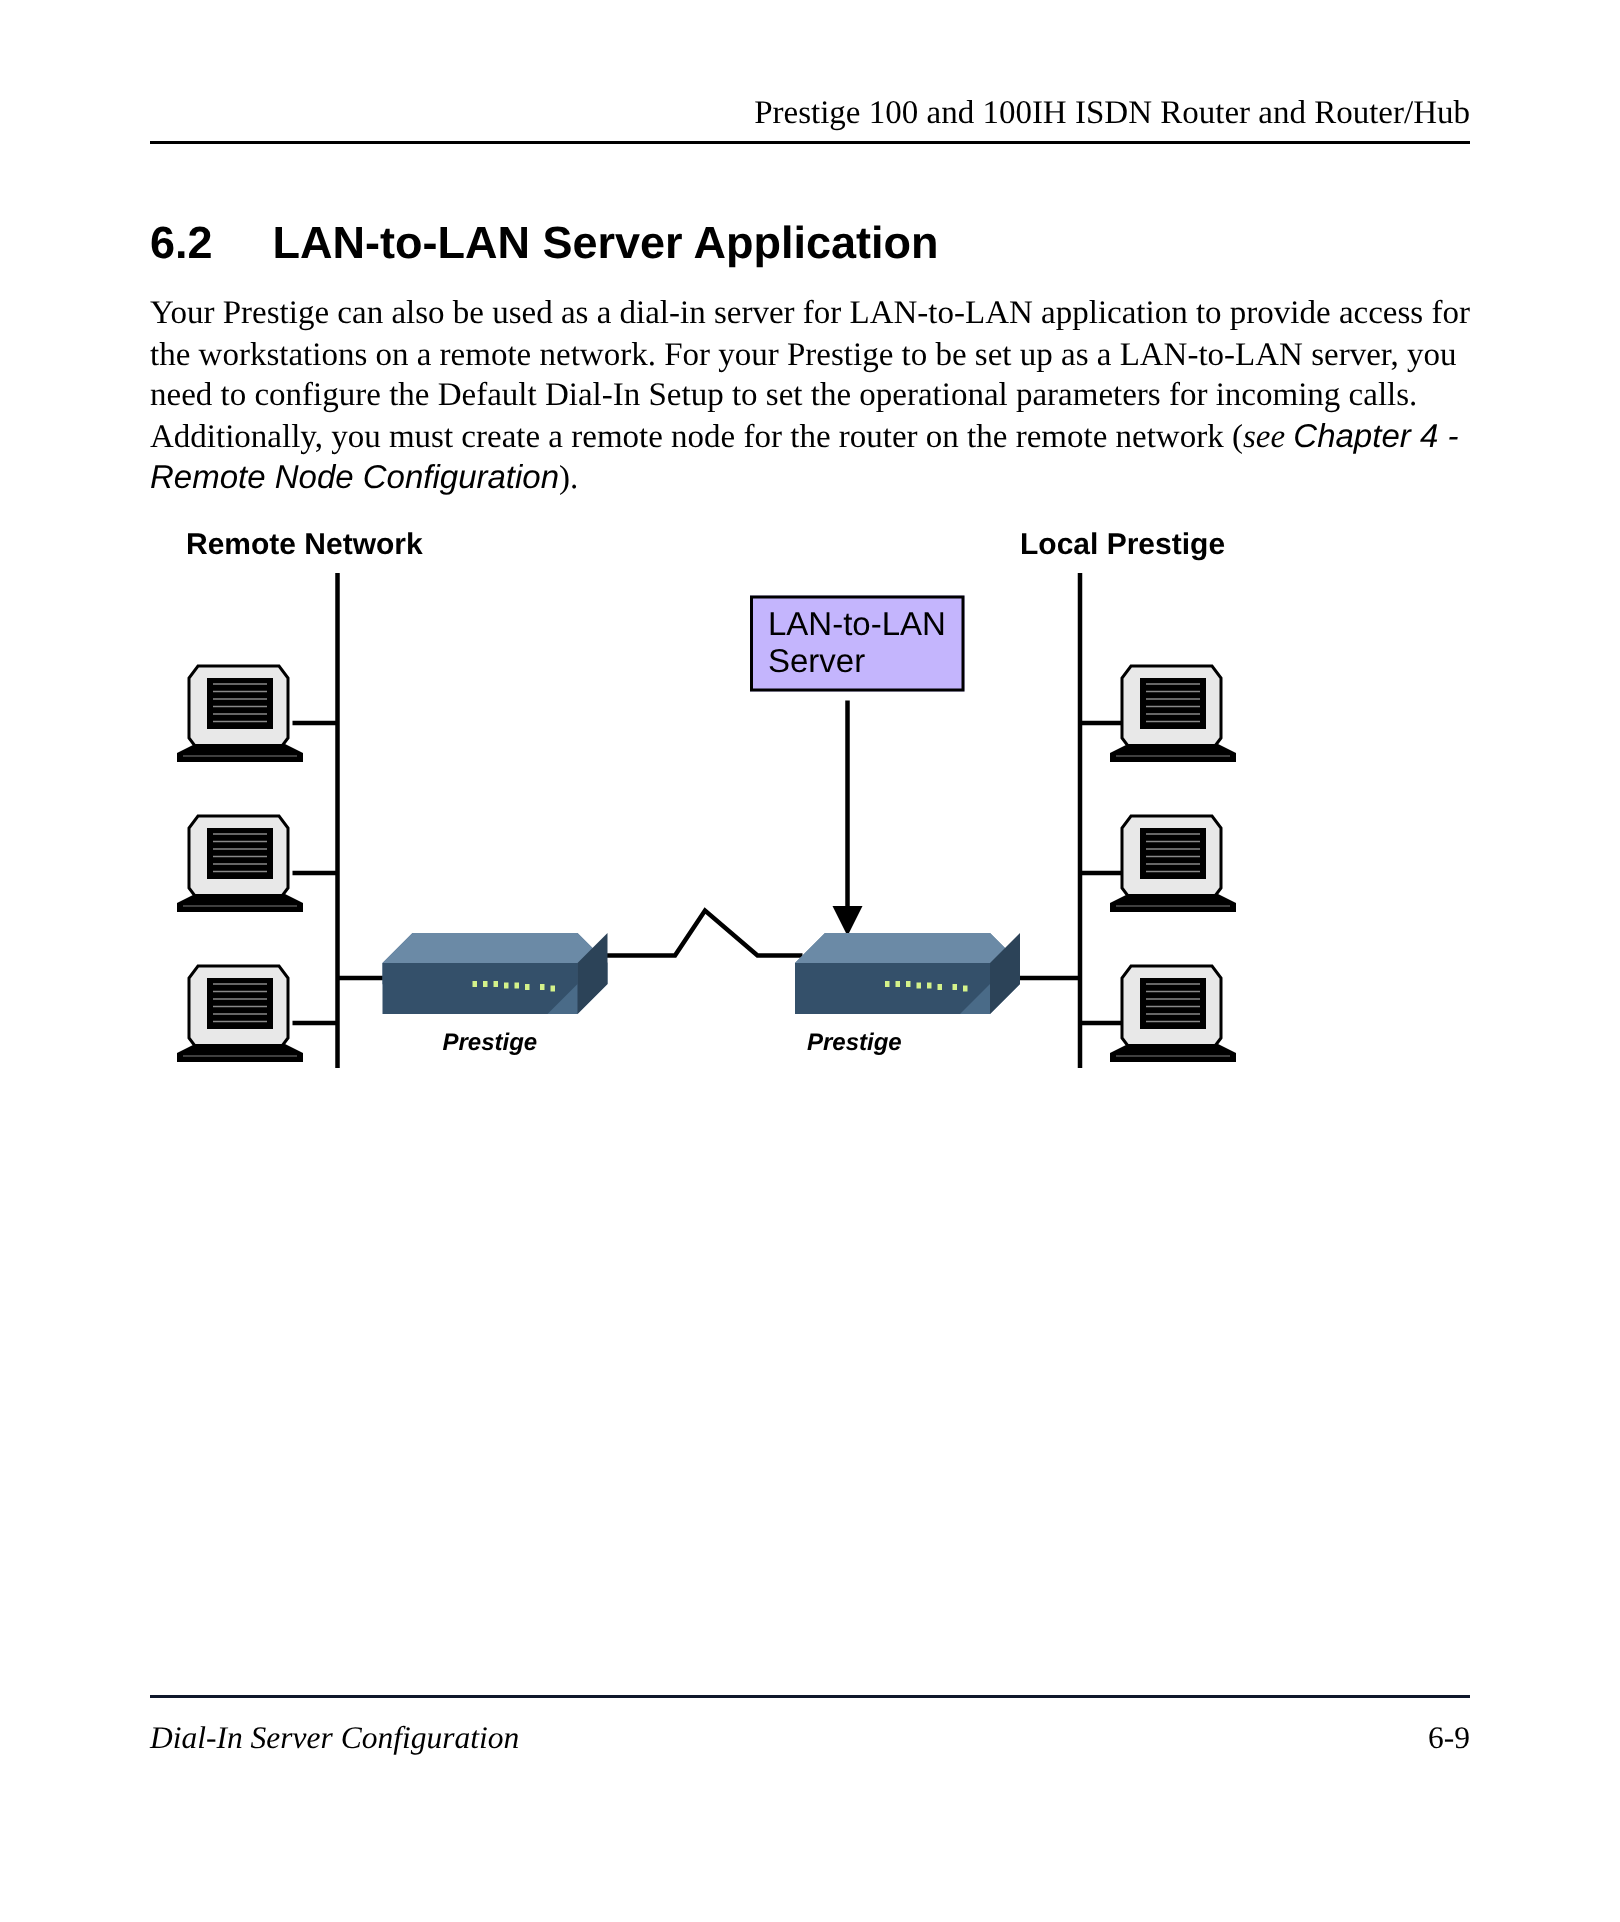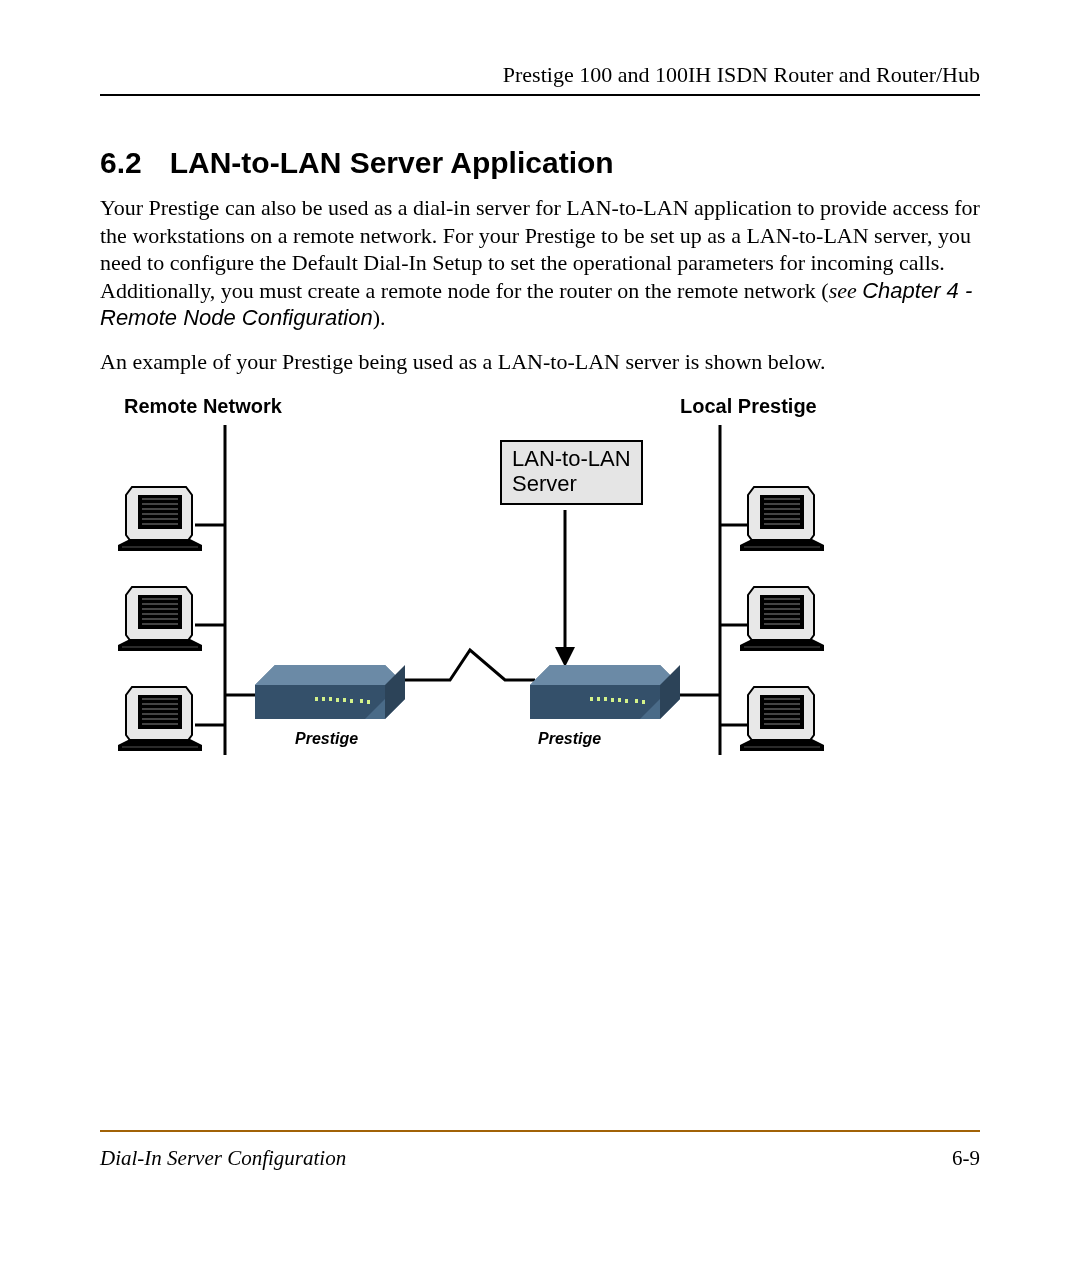--- a/index.html
+++ b/index.html
@@ -24,21 +24,21 @@
     border-bottom: 2px solid #000000;
     padding-bottom: 6px;
     margin-bottom: 50px;
   }
   .section-heading {
     font-family: Arial, Helvetica, sans-serif;
     font-weight: bold;
     font-size: 30px;
     margin: 0 0 14px 0;
   }
-  .section-num { display: inline-block; margin-right: 28px; }
+  .section-num { display: inline-block; margin-right: 40px; }
   p.body {
     font-size: 22px;
     line-height: 1.25;
     margin: 0 0 16px 0;
     text-align: left;
   }
   .see-italic { font-style: italic; }
   .chap-ref {
     font-family: Arial, Helvetica, sans-serif;
     font-style: italic;
@@ -62,35 +62,35 @@
     font-size: 16px;
     font-style: italic;
   }
   .boxlabel {
     position: absolute;
     border: 2px solid #000;
     font-family: Arial, Helvetica, sans-serif;
     font-size: 22px;
     line-height: 1.15;
     padding: 4px 10px 6px 10px;
-    background: #e5e5e5;
+    background: #c4b5fd;
   }
   .fig-caption {
     font-family: Arial, Helvetica, sans-serif;
     font-weight: bold;
     font-size: 19px;
     text-align: center;
     margin-top: 6px;
   }
   .footer {
     position: absolute;
     left: 100px;
     right: 100px;
     bottom: 110px;
-    border-top: 2px solid #a16207;
+    border-top: 2px solid #0f172a;
     padding-top: 14px;
     display: flex;
     justify-content: space-between;
     font-size: 21px;
   }
   .footer .section-name { font-style: italic; }
   svg { display: block; }
 </style>
 </head>
 <body>
@@ -100,21 +100,20 @@
   <div class="running-head">Prestige 100 and 100IH ISDN Router and Router/Hub</div>
 
   <h2 class="section-heading">
     <span class="section-num">6.2</span><span>LAN-to-LAN Server Application</span>
   </h2>
 
   <p class="body">
     <span>Your Prestige can also be used as a dial-in server for LAN-to-LAN application to provide access for the workstations on a remote network.  For your Prestige to be set up as a LAN-to-LAN server, you need to configure the Default Dial-In Setup to set the operational parameters for incoming calls.  Additionally, you must create a remote node for the router on the remote network (</span><span class="see-italic">see </span><span class="chap-ref">Chapter 4 - Remote Node Configuration</span><span>).</span>
   </p>
 
-  <p class="body">An example of your Prestige being used as a LAN-to-LAN server is shown below.</p>
 
   <div class="figure">
 
     <div class="fig-label" style="left:24px; top:0;text-align:right;">Remote Network</div>
     <div class="fig-label" style="left:580px; top:0;">Local Prestige</div>
 
     <div class="boxlabel" style="left:400px; top:45px;">
       <span>LAN-to-LAN</span><br>
       <span>Server</span>
     </div>

